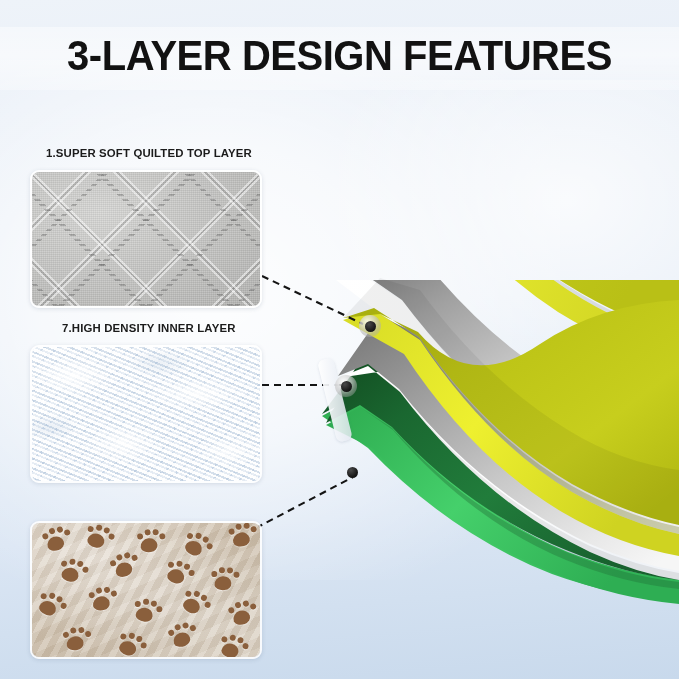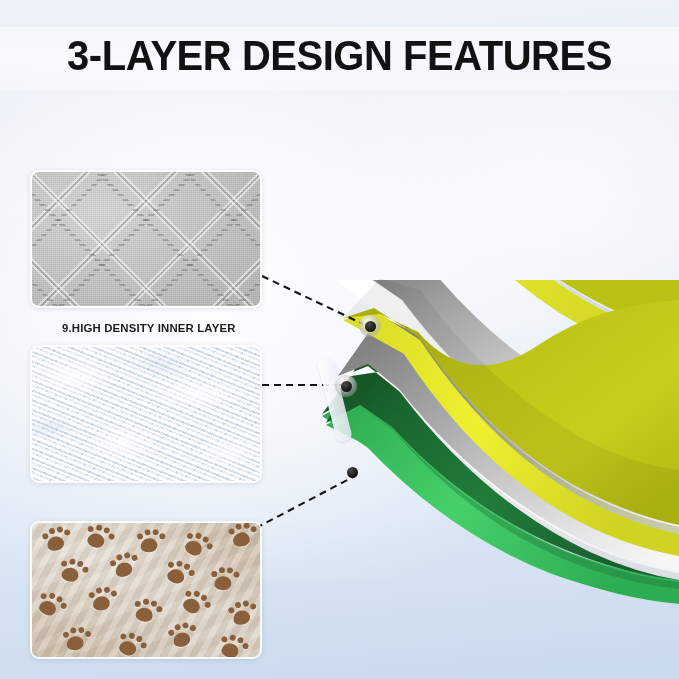--- a/index.html
+++ b/index.html
@@ -391,28 +391,29 @@
       <path d="M256,528 L353,477" stroke="#141414" stroke-width="2.1" fill="none" stroke-dasharray="7 5"></path>
     </g>
   </svg>
 
   <div class="tab-white" style="left:327px; top:358px;"></div>
 
   <div class="marker" style="left:359px; top:315px;"></div>
   <div class="marker" style="left:335px; top:375px;"></div>
   <div class="marker-plain" style="left:347px; top:467px;"></div>
 
+  <div class="swatch-label" style="left:46px; top:147px;">1.SUPER SOFT QUILTED TOP LAYER</div>
   <div class="swatch" style="left:30px; top:170px;">
     <div class="swatch-inner tex-quilt">
       <div class="tex-quilt-dots"></div>
       <div class="tex-noise"></div>
     </div>
   </div>
 
-  <div class="swatch-label" style="left:62px; top:322px;">9.HIGH DENSITY INNER LAYER</div>
+  <div class="swatch-label" style="left:62px; top:322px;">7.HIGH DENSITY INNER LAYER</div>
   <div class="swatch" style="left:30px; top:345px;">
     <div class="swatch-inner tex-fiber">
       <div class="tex-fiber-blobs"></div>
     </div>
   </div>
 
   <div class="swatch" style="left:30px; top:521px;">
     <div class="swatch-inner tex-paw">
       <div class="tex-paw-wrinkle"></div>
       <div id="paw-field" style="position:absolute;inset:0;">

